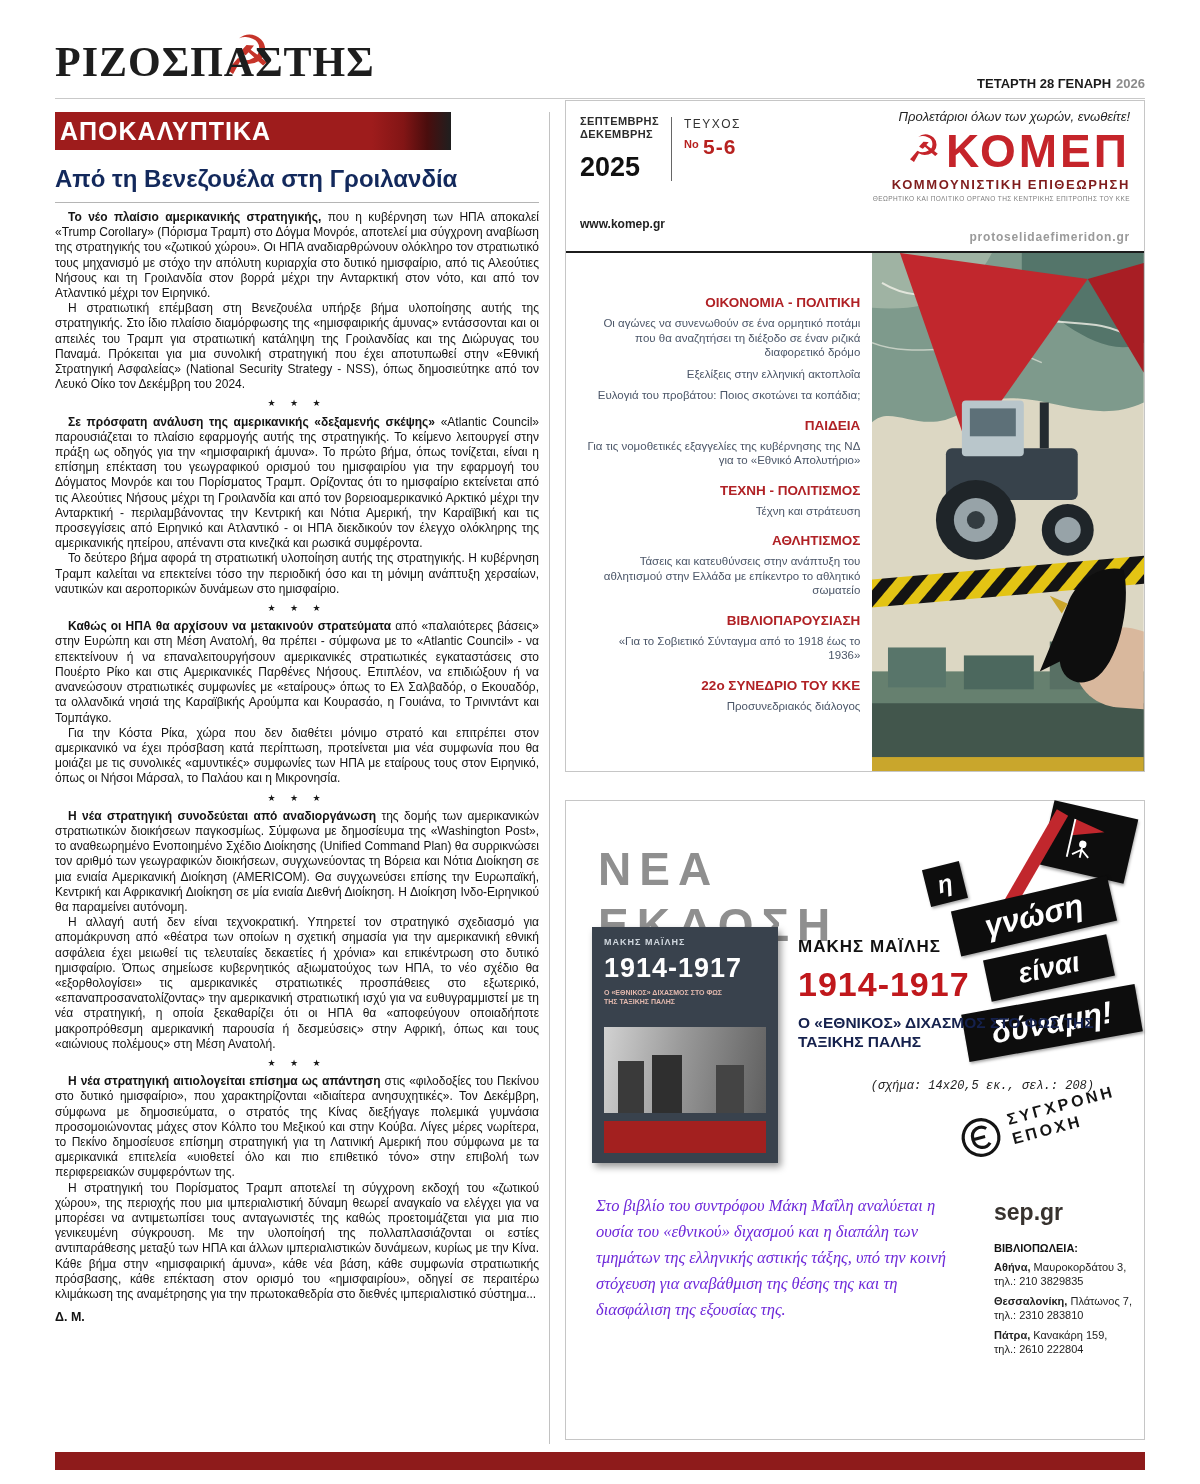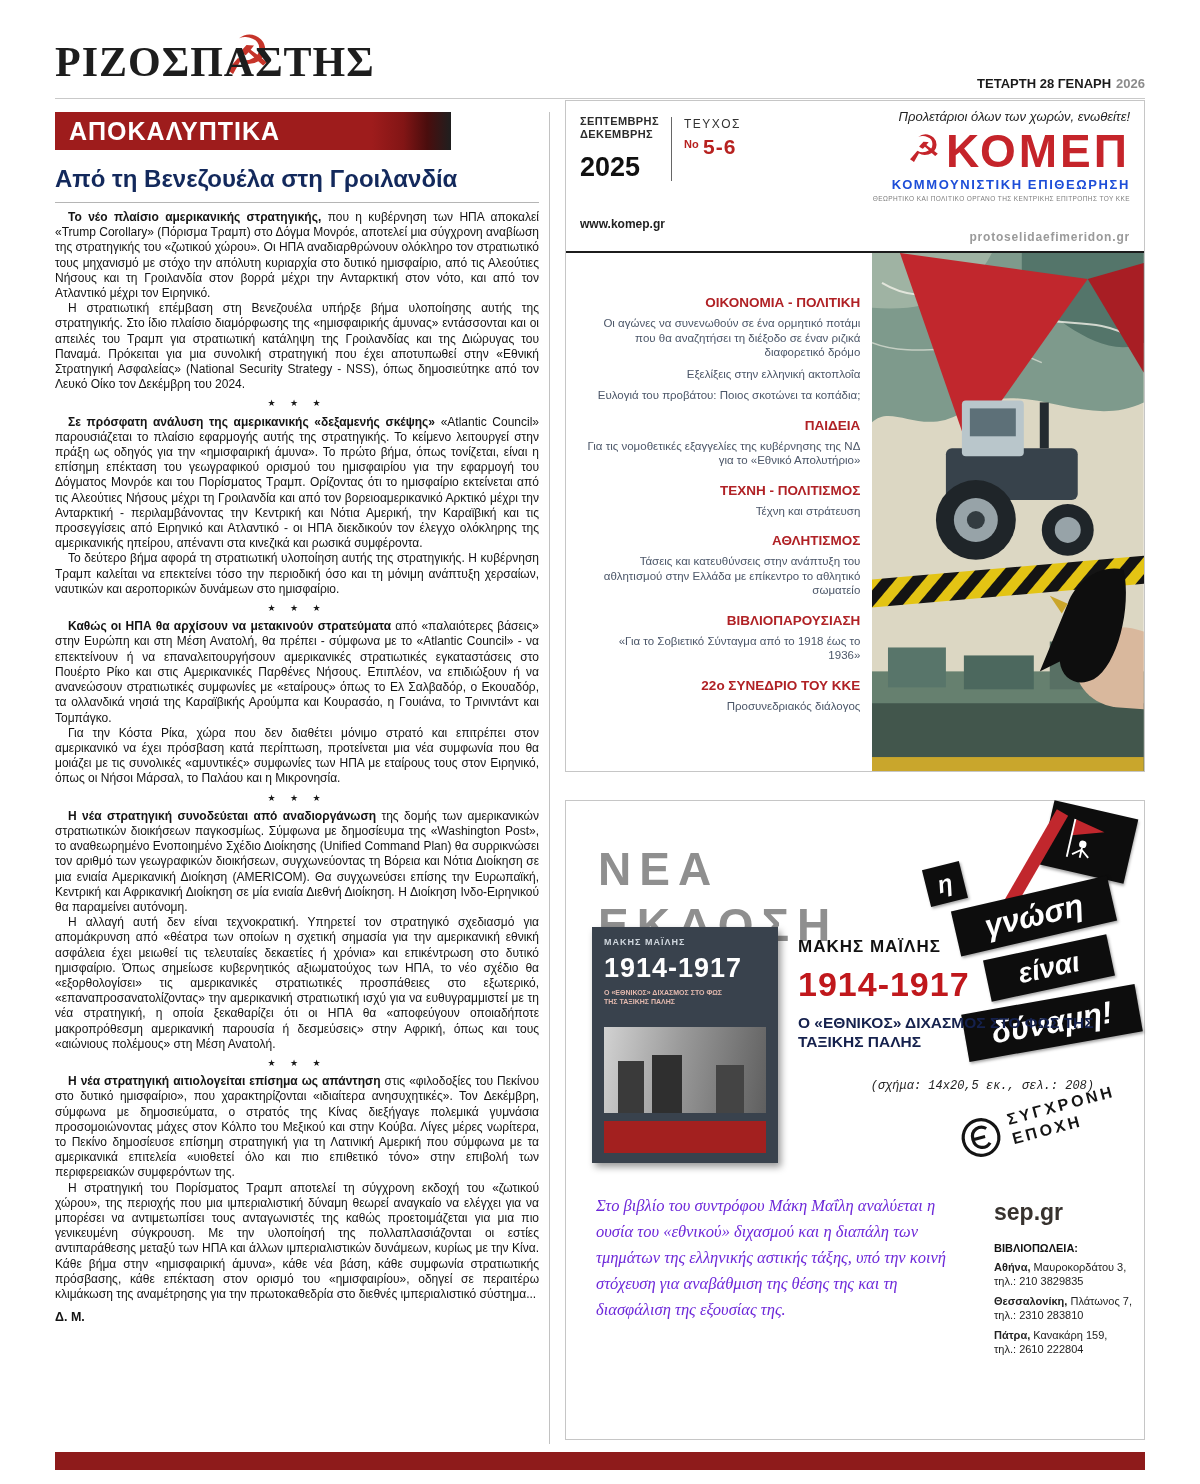--- a/index.html
+++ b/index.html
@@ -19,21 +19,21 @@
     position:absolute; left:168px; top:-14px; z-index:0;
     font-family:"DejaVu Sans", sans-serif; font-size:54px; color:#c22318; opacity:.92;
   }
   .page-date { position:absolute; right:55px; top:76px; font-size:13px; font-weight:bold; color:#1a1a1a; }
   .page-date .year { color:#8b8b8b; margin-left:5px; }
   .header-rule { position:absolute; left:55px; width:1090px; top:98px; height:1px; background:#c9c9c9; }
 
   
   .article { position:absolute; left:55px; top:112px; width:484px; }
   .kicker {
-    width:396px; height:38px; line-height:38px; padding-left:14px;
+    width:396px; height:38px; line-height:38px; padding-left:5px;
     color:#fff; font-weight:bold; font-size:25px; letter-spacing:1px;
     background:linear-gradient(90deg,#9e1c1c 0%,#9e1c1c 80%,#821515 88%,#4a0d0d 94%,#1f1f1f 100%);
   }
   .headline { margin-top:15px; font-size:24px; font-weight:bold; color:#13295c; }
   .headline-rule { height:1px; background:#b5b5b5; margin:9px 0 7px; }
   .article-body { font-size:12px; line-height:15.2px; text-align:justify; color:#141414; }
   .article-body p { text-indent:13px; }
   .lead { font-weight:bold; }
   .stars { text-align:center; font-size:9px; letter-spacing:6px; color:#1a1a1a; padding:4px 0 3px; }
   .signature { text-align:left; font-weight:bold; font-size:12.5px; padding:8px 6px 0 0; }
@@ -49,21 +49,21 @@
   .issue-right { padding-top:2px; }
   .issue-label { font-size:12px; color:#333; letter-spacing:1.5px; }
   .issue-no-line { margin-top:4px; color:#b7211f; }
   .issue-no-label { font-size:11px; font-weight:bold; vertical-align:6px; }
   .issue-no { font-size:21px; font-weight:bold; letter-spacing:1px; }
   .komep-site { position:absolute; left:14px; top:116px; font-size:12px; font-weight:bold; color:#1f1f1f; }
   .brand-block { position:absolute; right:14px; top:8px; width:350px; text-align:right; }
   .brand-slogan { font-size:13px; font-style:italic; color:#222; }
   .brand-logo { color:#c5242a; font-weight:bold; font-size:46px; line-height:50px; letter-spacing:3px; white-space:nowrap; }
   .brand-logo .hs2 { font-family:"DejaVu Sans", sans-serif; font-size:38px; vertical-align:5px; margin-right:2px; }
-  .brand-sub { color:#1d4ed8; font-weight:bold; font-size:13px; letter-spacing:1.6px; margin-top:1px; }
+  .brand-sub { color:#7f1d1d; font-weight:bold; font-size:13px; letter-spacing:1.6px; margin-top:1px; }
   .brand-org { color:#7d7d7d; font-size:6.5px; letter-spacing:.4px; margin-top:3px; }
   .komep-watermark { position:absolute; right:14px; top:129px; font-size:12px; font-weight:bold; color:#9a9a9a; letter-spacing:.8px; }
   .komep-rule { position:absolute; left:0; right:0; top:150px; height:2px; background:#1c1c1c; }
   .komep-body { position:absolute; left:0; right:0; top:152px; bottom:0; display:flex; }
   .komep-toc { width:53%; padding:38px 12px 10px 18px; text-align:right; }
   .toc-heading { color:#b02125; font-weight:bold; font-size:13.5px; margin:15px 0 6px; }
   .toc-heading.first { margin-top:4px; }
   .toc-item { color:#4b5668; font-size:11.5px; line-height:14.5px; margin-bottom:7px; }
   .komep-art { width:47%; position:relative; overflow:hidden; }
   .komep-art svg { position:absolute; inset:0; width:100%; height:100%; }

